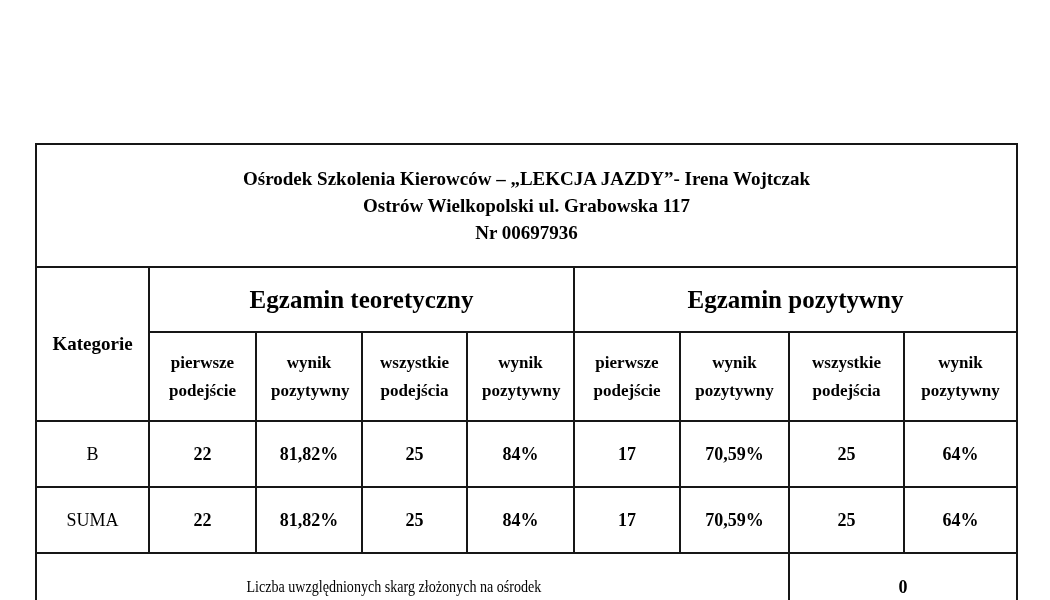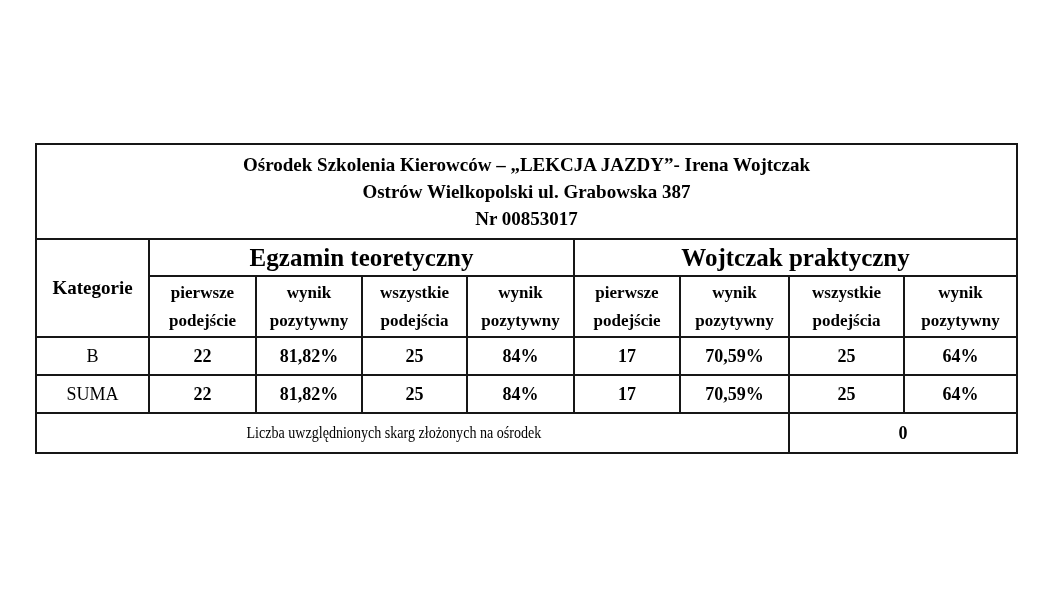--- a/index.html
+++ b/index.html
@@ -23,21 +23,21 @@
     top: 143px;
     width: 981px;
     border-collapse: collapse;
     table-layout: fixed;
     background: #ffffff;
   }
   table.report td {
     border: 2px solid #171717;
     text-align: center;
     vertical-align: middle;
-    padding: 0;
+    padding: 14px;
     overflow: hidden;
   }
   td.title-cell {
     height: 93px;
     font-weight: bold;
     font-size: 19px;
     line-height: 27px;
   }
   td.group-cell {
     height: 35px;
@@ -100,28 +100,28 @@
       <col style="width:107px">
       <col style="width:106px">
       <col style="width:109px">
       <col style="width:115px">
       <col style="width:113px">
     </colgroup>
     <tbody>
         <tr>
       <td class="title-cell" colspan="9">
         <div>Ośrodek Szkolenia Kierowców – „LEKCJA JAZDY”- Irena Wojtczak</div>
-        <div>Ostrów Wielkopolski ul. Grabowska 387</div>
-        <div>Nr 00853017</div>
+        <div>Ostrów Wielkopolski ul. Grabowska 117</div>
+        <div>Nr 00697936</div>
       </td>
     </tr>
     <tr>
       <td class="kategorie-cell" rowspan="2">Kategorie</td>
       <td class="group-cell" colspan="4">Egzamin teoretyczny</td>
-      <td class="group-cell" colspan="4">Wojtczak praktyczny</td>
+      <td class="group-cell" colspan="4">Egzamin pozytywny</td>
     </tr>
     <tr>
       <td class="subheader-cell">pierwsze podejście</td>
       <td class="subheader-cell">wynik pozytywny</td>
       <td class="subheader-cell">wszystkie podejścia</td>
       <td class="subheader-cell">wynik pozytywny</td>
       <td class="subheader-cell">pierwsze podejście</td>
       <td class="subheader-cell">wynik pozytywny</td>
       <td class="subheader-cell">wszystkie podejścia</td>
       <td class="subheader-cell">wynik pozytywny</td>

